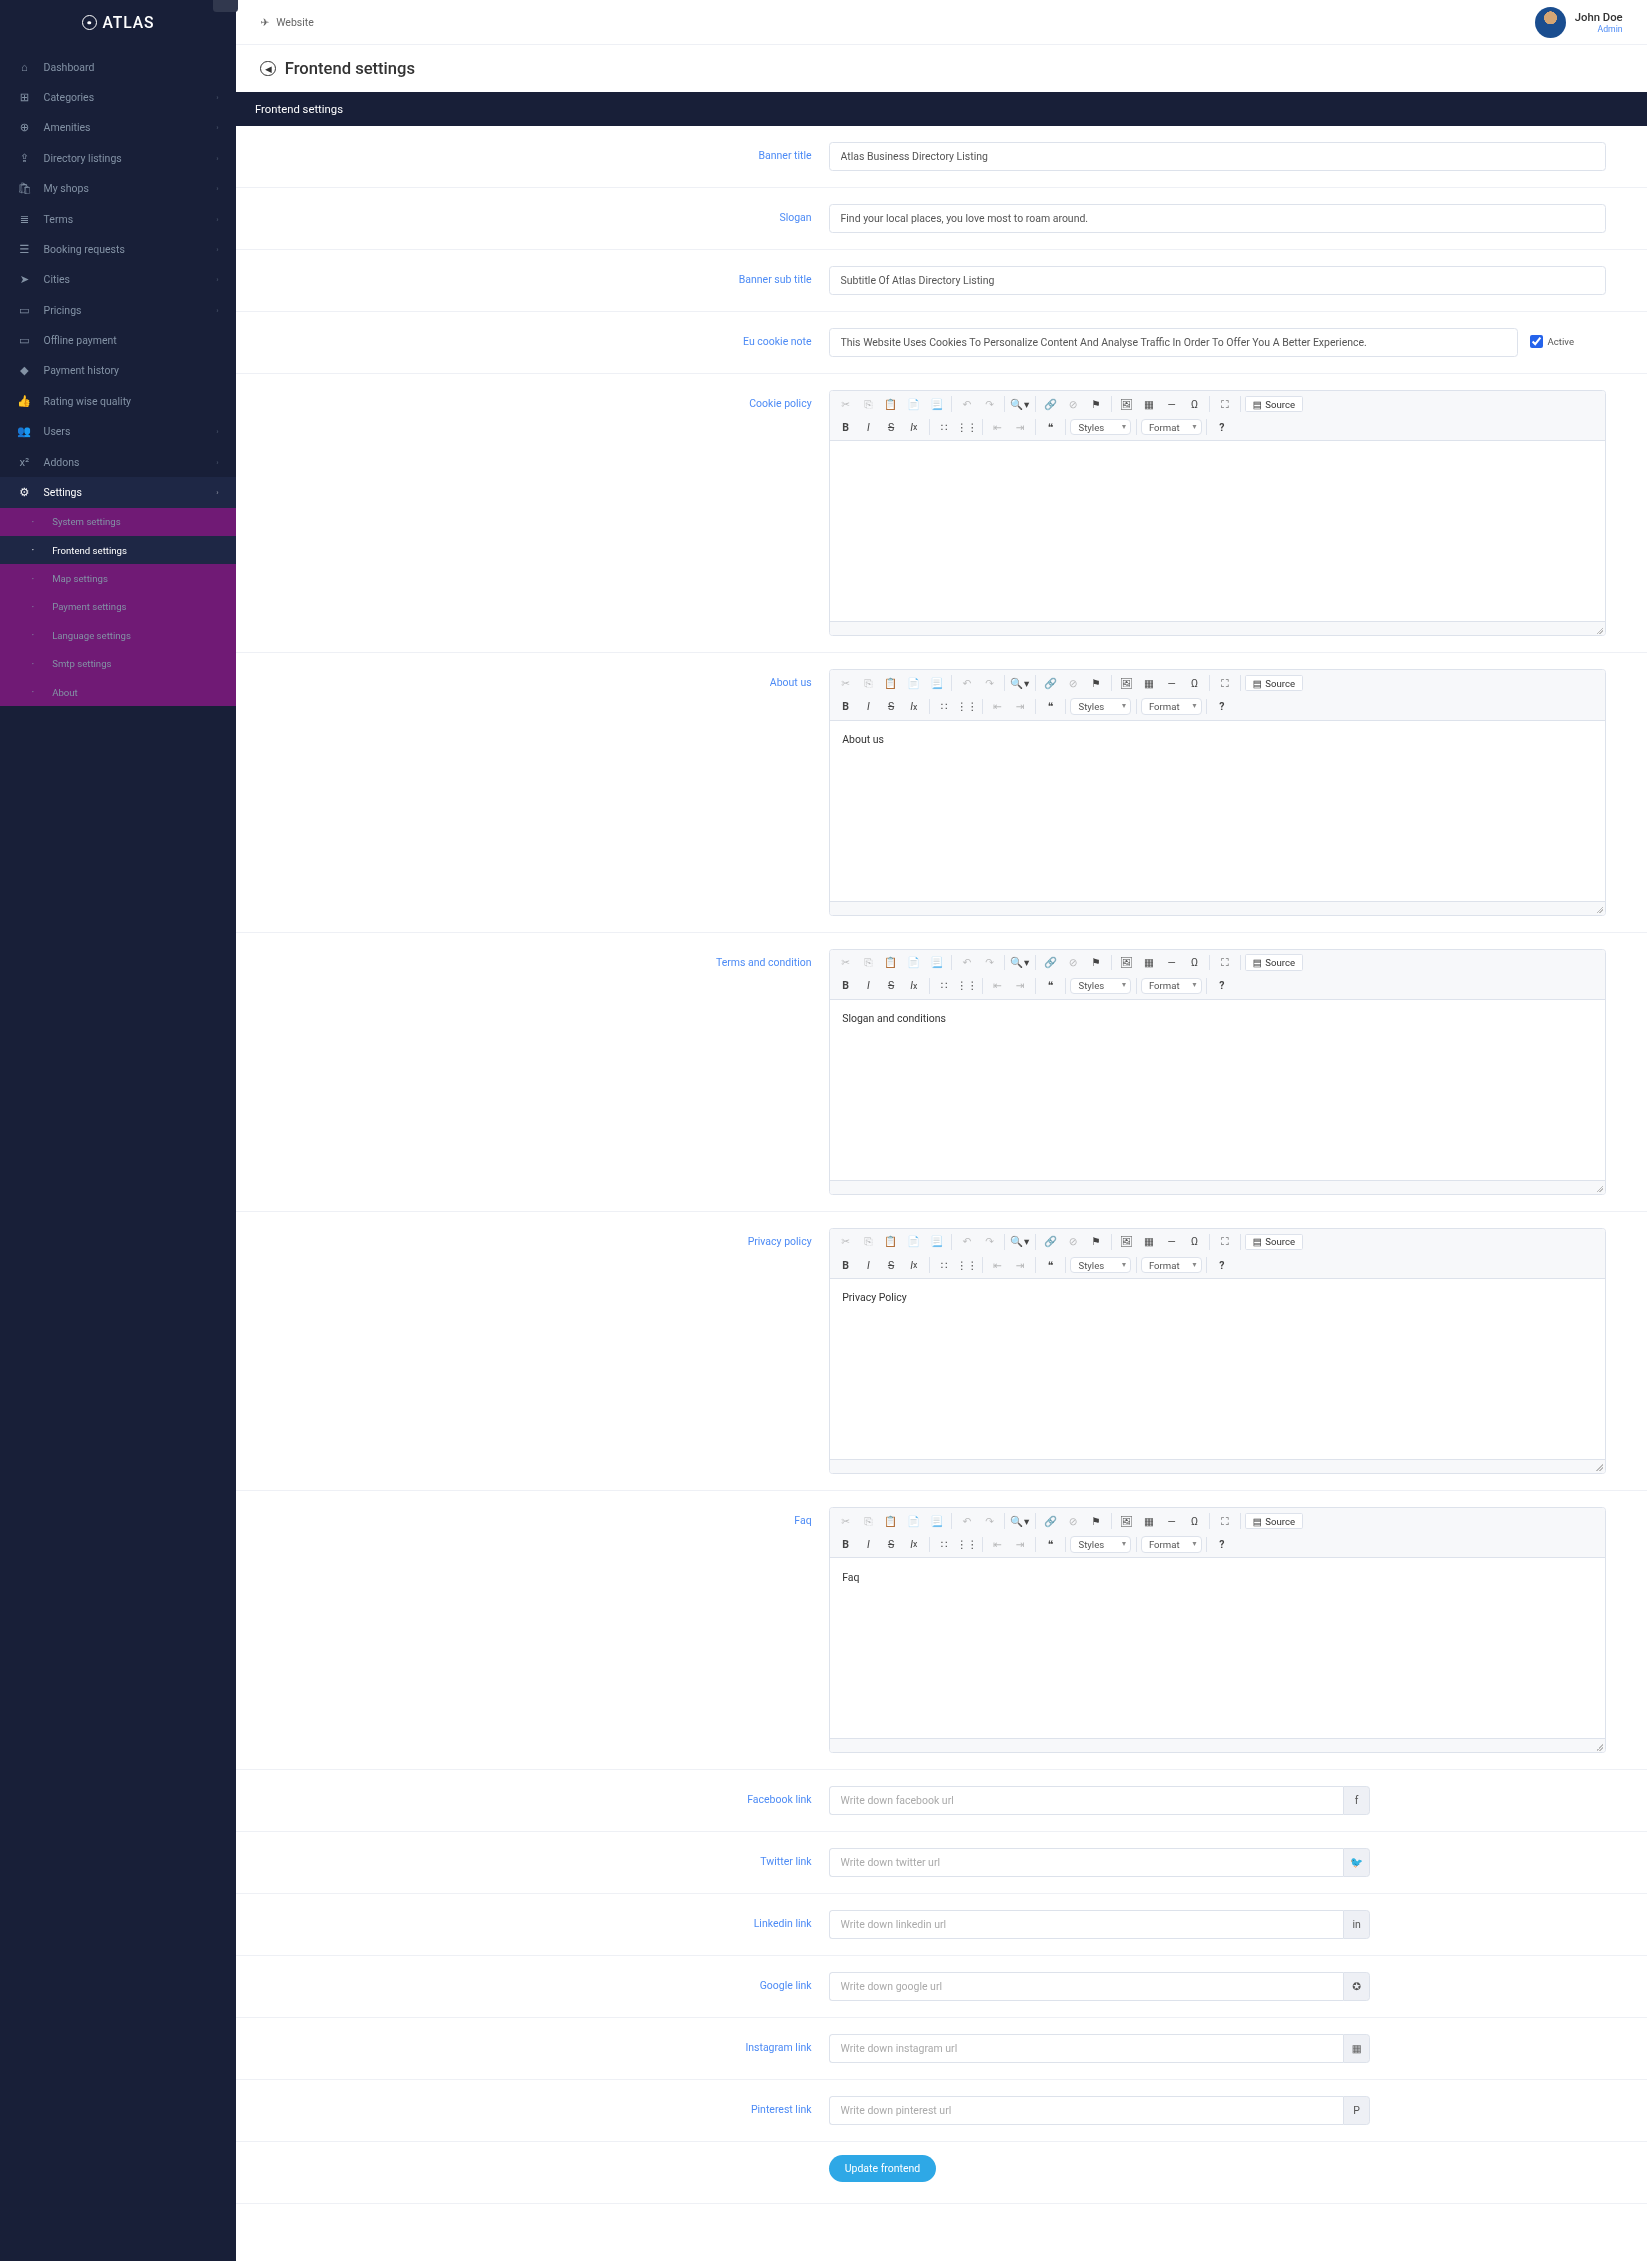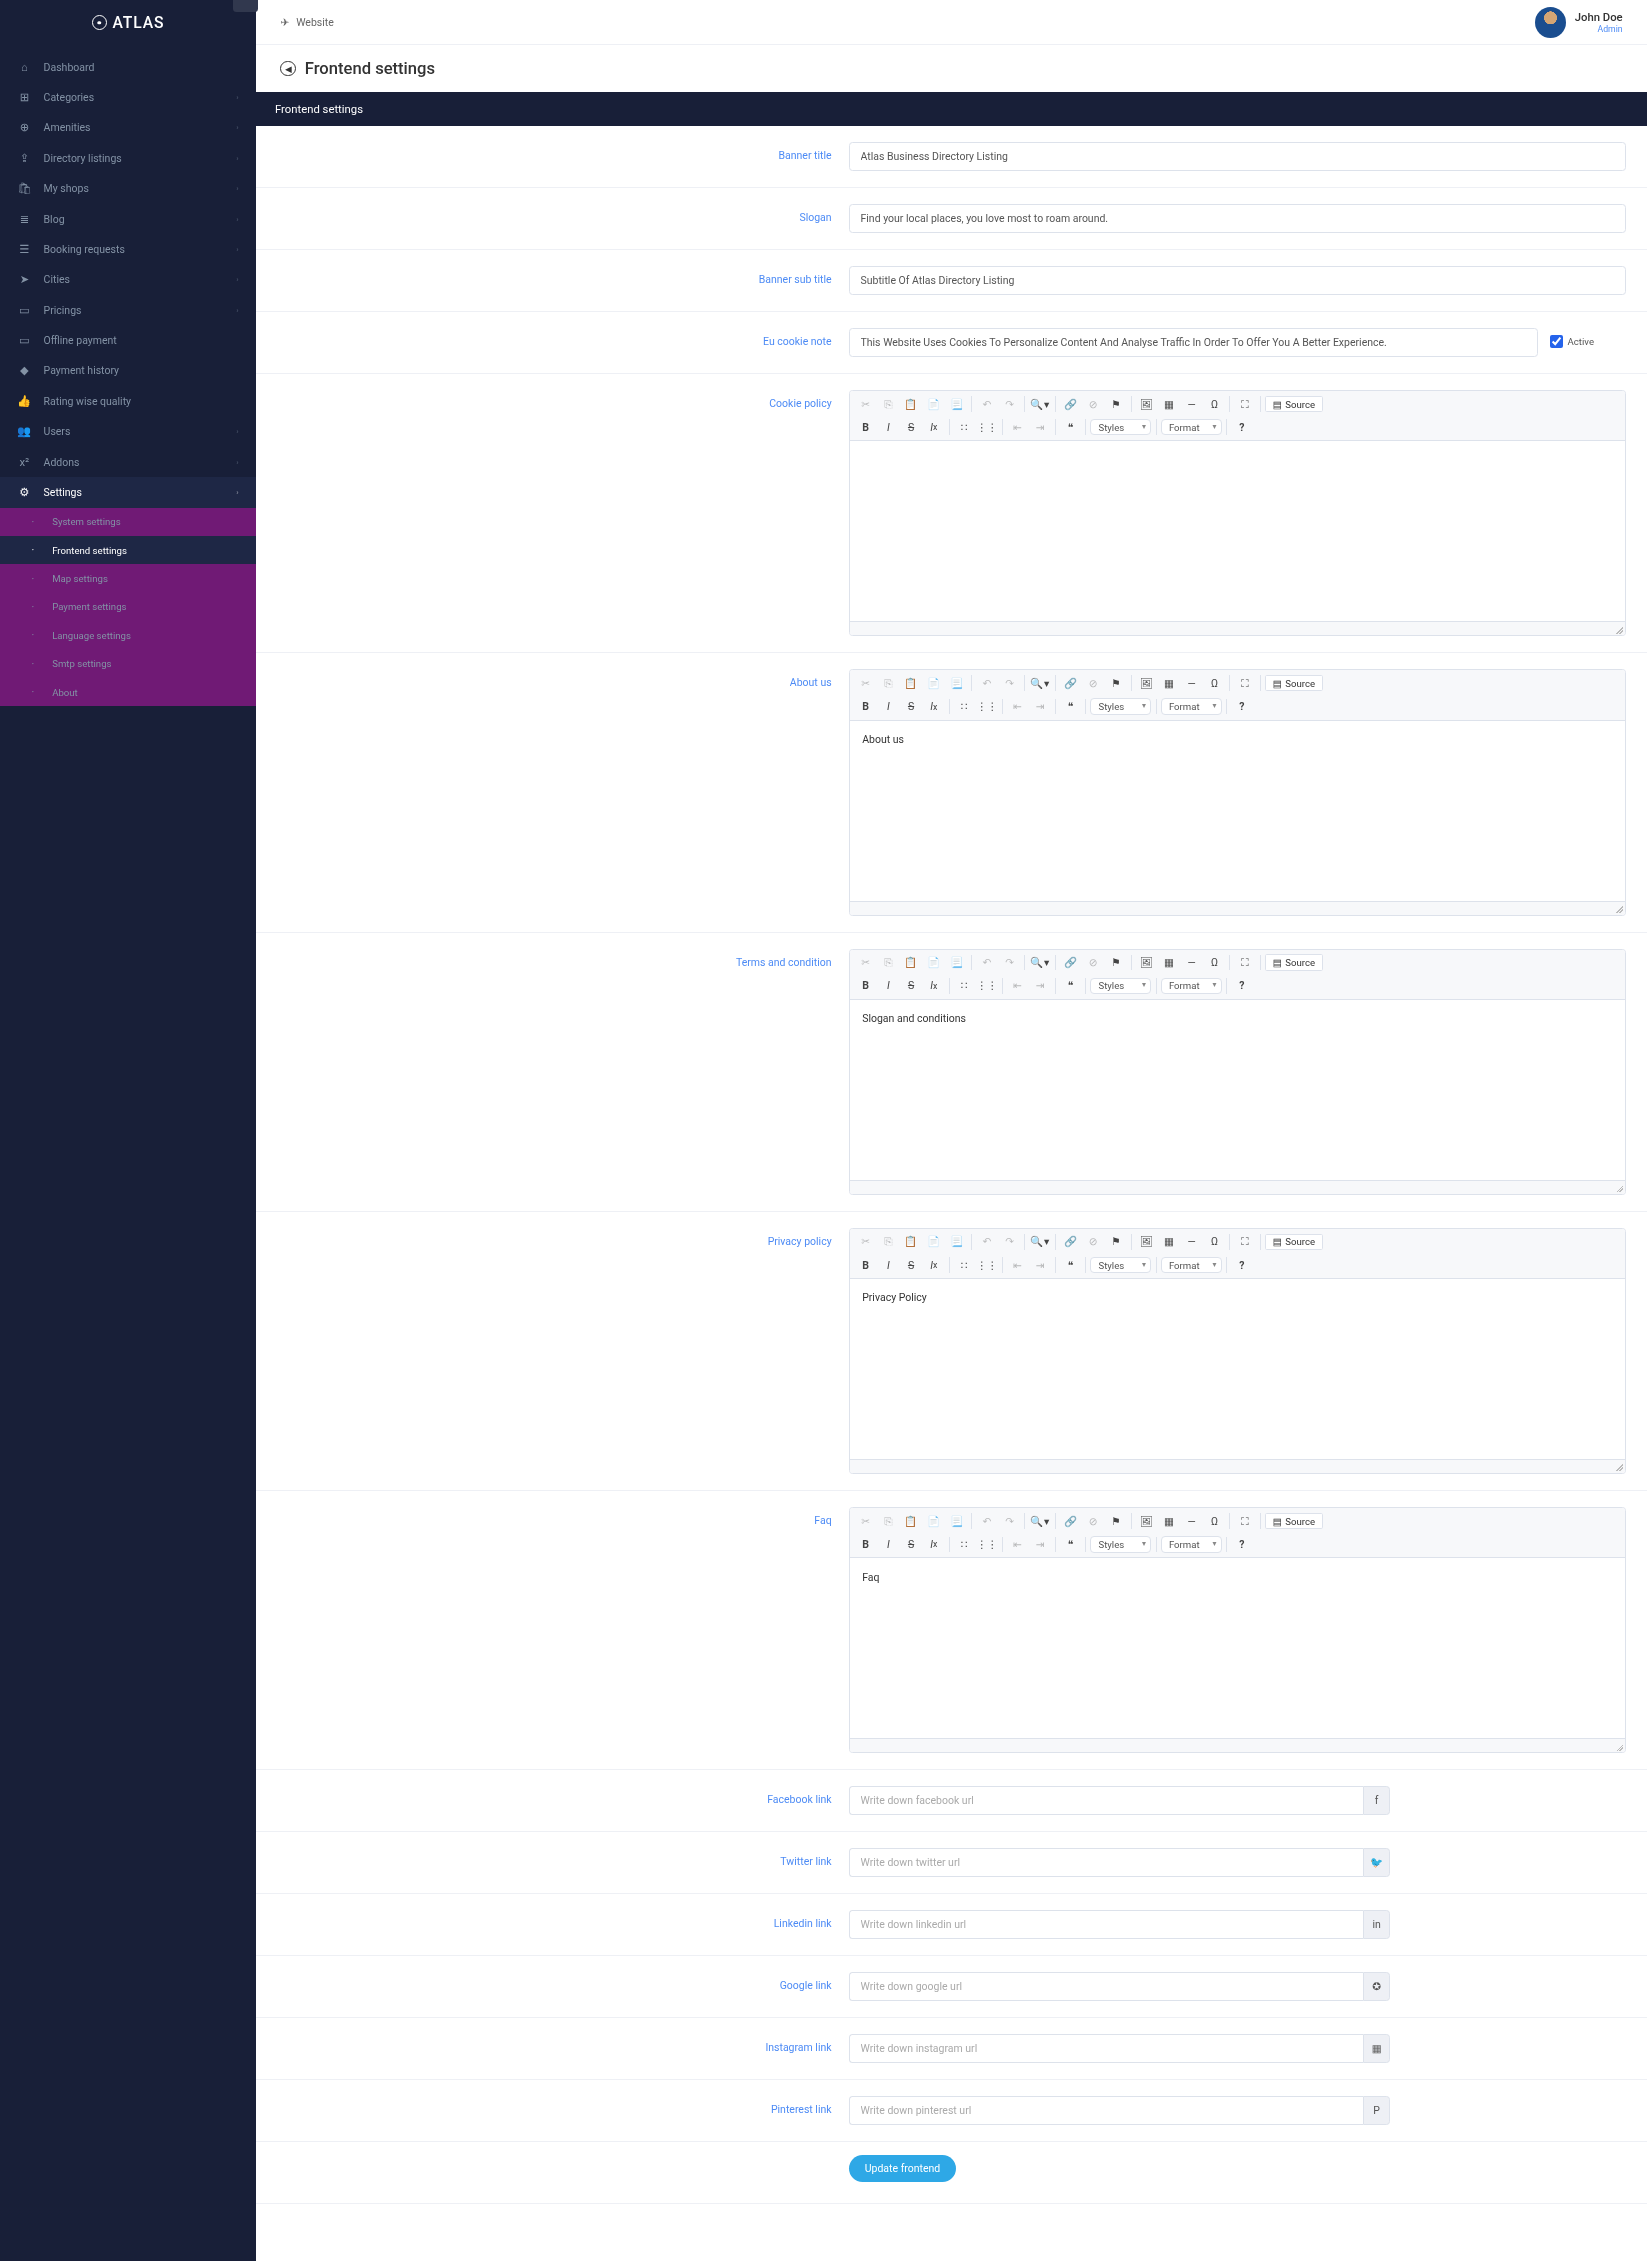--- a/index.html
+++ b/index.html
@@ -1,18 +1,18 @@
 <!DOCTYPE html>
 <html style="font-size:14px"><head>
 <meta charset="utf-8">
 <style>
 *{margin:0;padding:0;box-sizing:border-box;font-family:-apple-system,BlinkMacSystemFont,"Segoe UI",Roboto,sans-serif}
 body{background:#fff;font-size:9.6px;color:#333}
 .app{display:flex;min-height:100vh}
-.sidebar{width:256px;background:#181f38;color:#8392a5;flex-shrink:0;position:relative}
+.sidebar{width:236px;background:#181f38;color:#8392a5;flex-shrink:0;position:relative}
 .logo{height:45px;display:flex;align-items:center;justify-content:center;gap:5.2px;color:#fff;font-size:15.7px;font-weight:500;letter-spacing:0.9px}
 .logo-icon{width:15.7px;height:15.7px;border:1.7px solid #fff;border-radius:50%;position:relative}
 .logo-icon::after{content:"";position:absolute;left:50%;top:50%;width:3.5px;height:3.5px;background:#fff;border-radius:50%;transform:translate(-50%,-50%)}
 .toggle{position:absolute;right:-1.7px;top:0;width:24.4px;height:12.2px;background:#31384e;border-radius:0 0 3.5px 3.5px}
 .menu{list-style:none;padding:7px 0}
 .menu-item{display:flex;align-items:center;padding:8.7px 17.4px;cursor:pointer;position:relative;font-size:10.5px}
 .menu-item.active{background:#1e2745;color:#fff}
 .menu-item .mi-icon{width:14px;margin-right:12.2px;text-align:center;font-size:11.3px}
 .menu-item .chev{margin-left:auto;font-size:7.9px;opacity:.5}
 .submenu{list-style:none;background:#701a75}
@@ -88,21 +88,21 @@
           <span>Directory listings</span>
           <span class="chev">›</span>
         </li>
         <li class="menu-item">
           <span class="mi-icon">🛍</span>
           <span>My shops</span>
           <span class="chev">›</span>
         </li>
         <li class="menu-item">
           <span class="mi-icon">≣</span>
-          <span>Blog</span>
+          <span>Terms</span>
           <span class="chev">›</span>
         </li>
         <li class="menu-item">
           <span class="mi-icon">☰</span>
           <span>Booking requests</span>
           <span class="chev">›</span>
         </li>
         <li class="menu-item">
           <span class="mi-icon">➤</span>
           <span>Cities</span>

